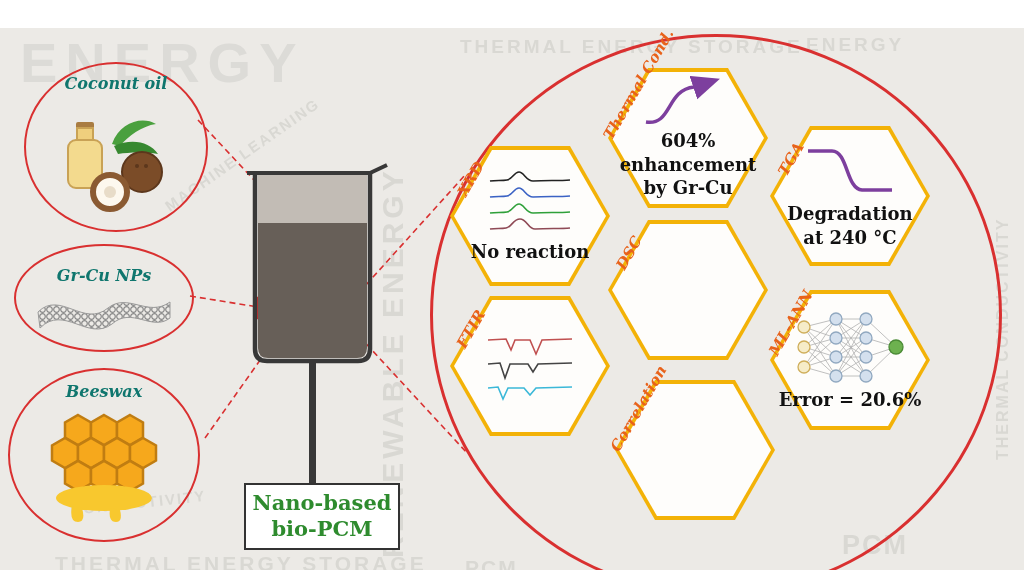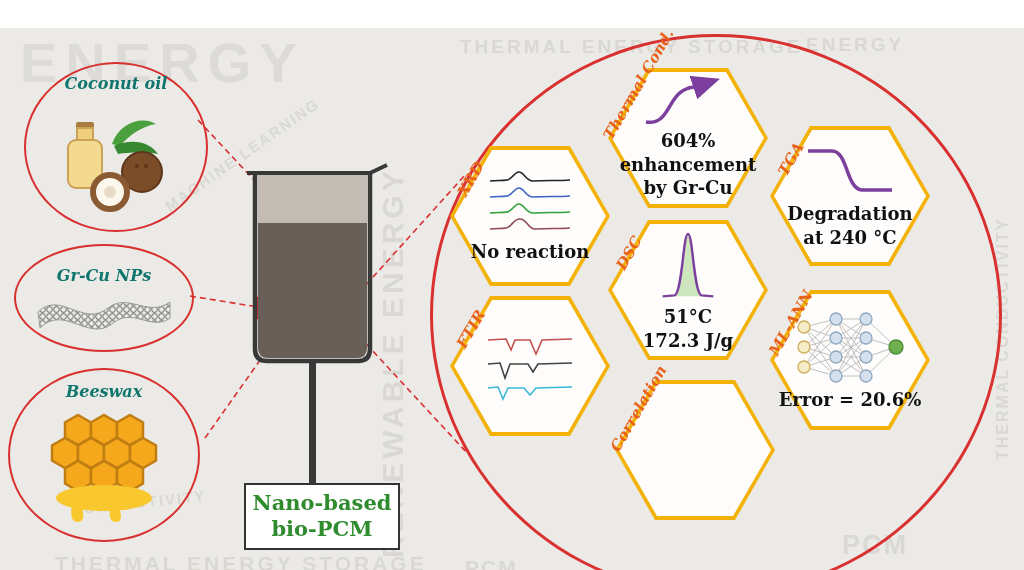--- a/index.html
+++ b/index.html
@@ -223,29 +223,20 @@
         <span class="rl">Degradation</span>
         <span class="rl">at 240 °C</span>
       </div>
     </div>
   </div>
 
   <div class="hex hex-dsc">
     <div class="hex-border"></div>
     <div class="hex-fill"></div>
     <div class="hex-label">DSC</div>
-    <div class="hex-content">
-      <svg width="64" height="76" viewBox="0 0 64 76">
-        <path d="M6,70 L18,69 C26,68 27,6 32,6 C37,6 38,68 46,69 L58,70" fill="#cde6bd" stroke="#7d3f9e" stroke-width="2.5"></path>
-      </svg>
-      <div class="hex-result">
-        <span class="rl">51°C</span>
-        <span class="rl">172.3 J/g</span>
-      </div>
-    </div>
   </div>
 
   <div class="hex hex-ftir">
     <div class="hex-border"></div>
     <div class="hex-fill"></div>
     <div class="hex-label">FTIR</div>
     <div class="hex-content">
       <svg width="92" height="72" viewBox="0 0 92 72">
         <g fill="none" stroke-width="1.6">
           <path stroke="#c05050" d="M4,10 L22,9 L27,20 L31,10 L46,10 L52,24 L58,10 L88,9"></path>

